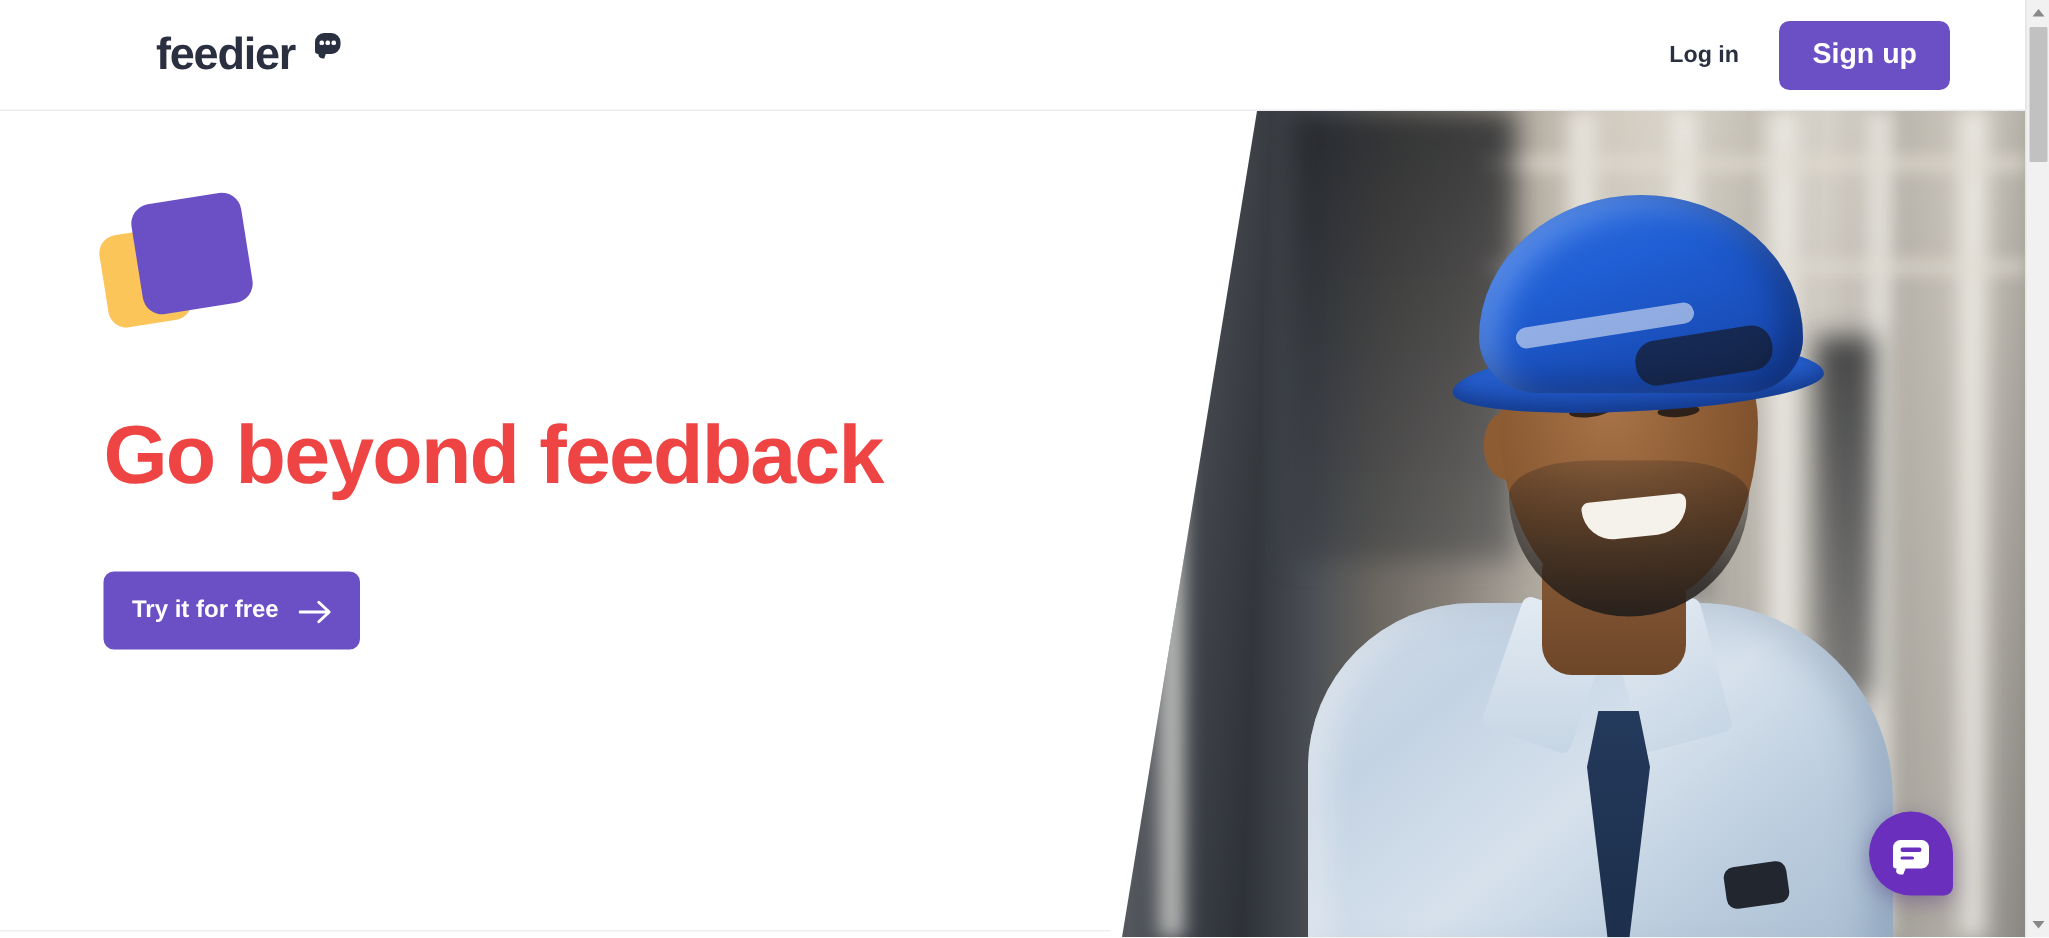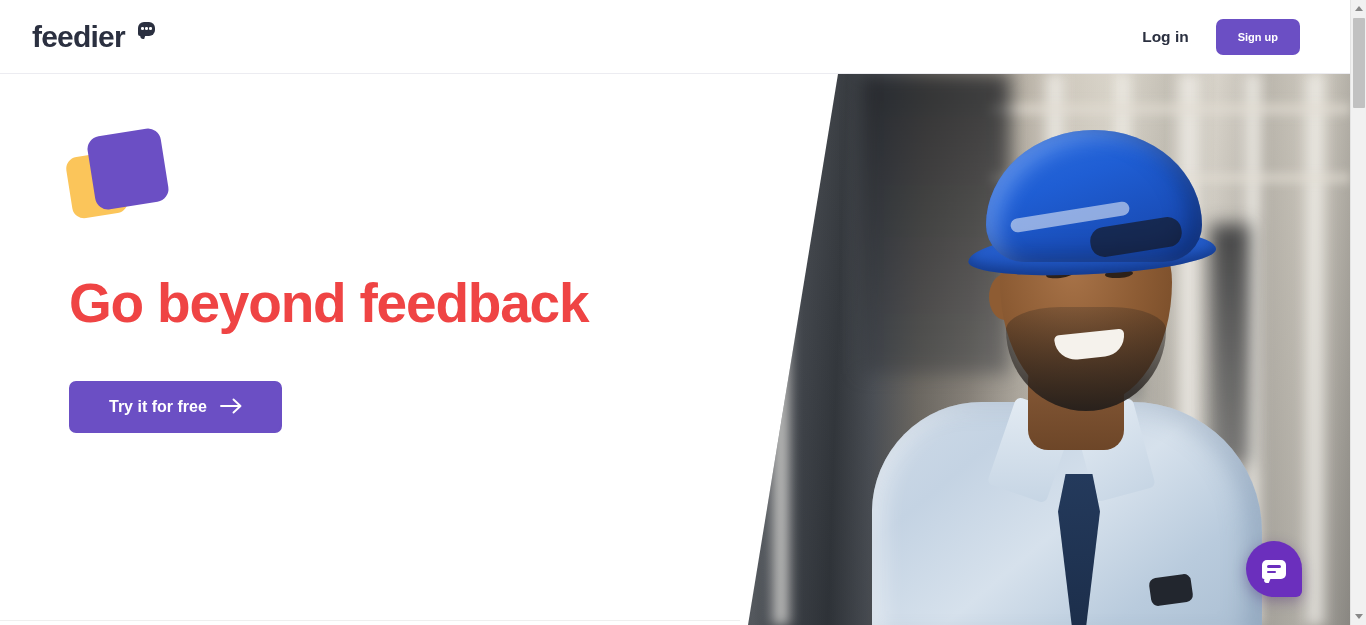--- a/index.html
+++ b/index.html
@@ -23,21 +23,21 @@
   .header {
     position:absolute; left:0; top:0;
     width:1350px; height:74px;
     background:#fff;
     border-bottom:1px solid #ececf1;
     display:flex; align-items:center;
     z-index:40;
   }
   .logo-wrap {
     position:relative;
-    margin-left:32px;
+    margin-left:104px;
     display:flex; align-items:center;
     cursor:pointer;
     gap:12px;
   }
   .logo-text {
     font-size:30px; font-weight:bold; letter-spacing:-0.8px;
     color:#2b3040; line-height:1;
   }
   .logo-bubble {
     position:relative;
@@ -79,21 +79,21 @@
   .header-right {
     margin-left:auto; margin-right:50px;
     display:flex; align-items:center; gap:27px;
   }
   .login-link {
     font-size:15.5px; font-weight:bold; color:#2b3040;
     cursor:pointer; white-space:nowrap;
   }
   .signup-btn {
     background:#6b4fc4; color:#fff;
-    font-size:11px; font-weight:bold;
+    font-size:19px; font-weight:bold;
     padding:12px 22px; border:none; border-radius:7px;
     cursor:pointer; white-space:nowrap;
     font-family:"Liberation Sans", sans-serif;
   }
 
   
   .hero-image {
     position:absolute;
     left:740px; top:74px;
     width:610px; height:551px;
@@ -264,22 +264,22 @@
     border:2px solid #6b4fc4; border-radius:7px;
     font-size:16px; font-weight:bold;
     padding:15px 27px; cursor:pointer;
     font-family:"Liberation Sans", sans-serif;
     white-space:nowrap;
   }
   .btn-solid {
     background:#6b4fc4; color:#fff;
     border:2px solid #6b4fc4; border-radius:7px;
     font-size:16px; font-weight:bold;
-    padding:15px 38px; cursor:pointer;
-    display:flex; align-items:flex-start; gap:13px;
+    padding:15px 17px; cursor:pointer;
+    display:flex; align-items:flex-end; gap:13px;
     font-family:"Liberation Sans", sans-serif;
     white-space:nowrap;
   }
   .arrow-ico { display:block; }
 
   
   .chat-widget {
     position:absolute; right:48px; bottom:28px;
     width:56px; height:56px;
     background:#6b2fbd;

